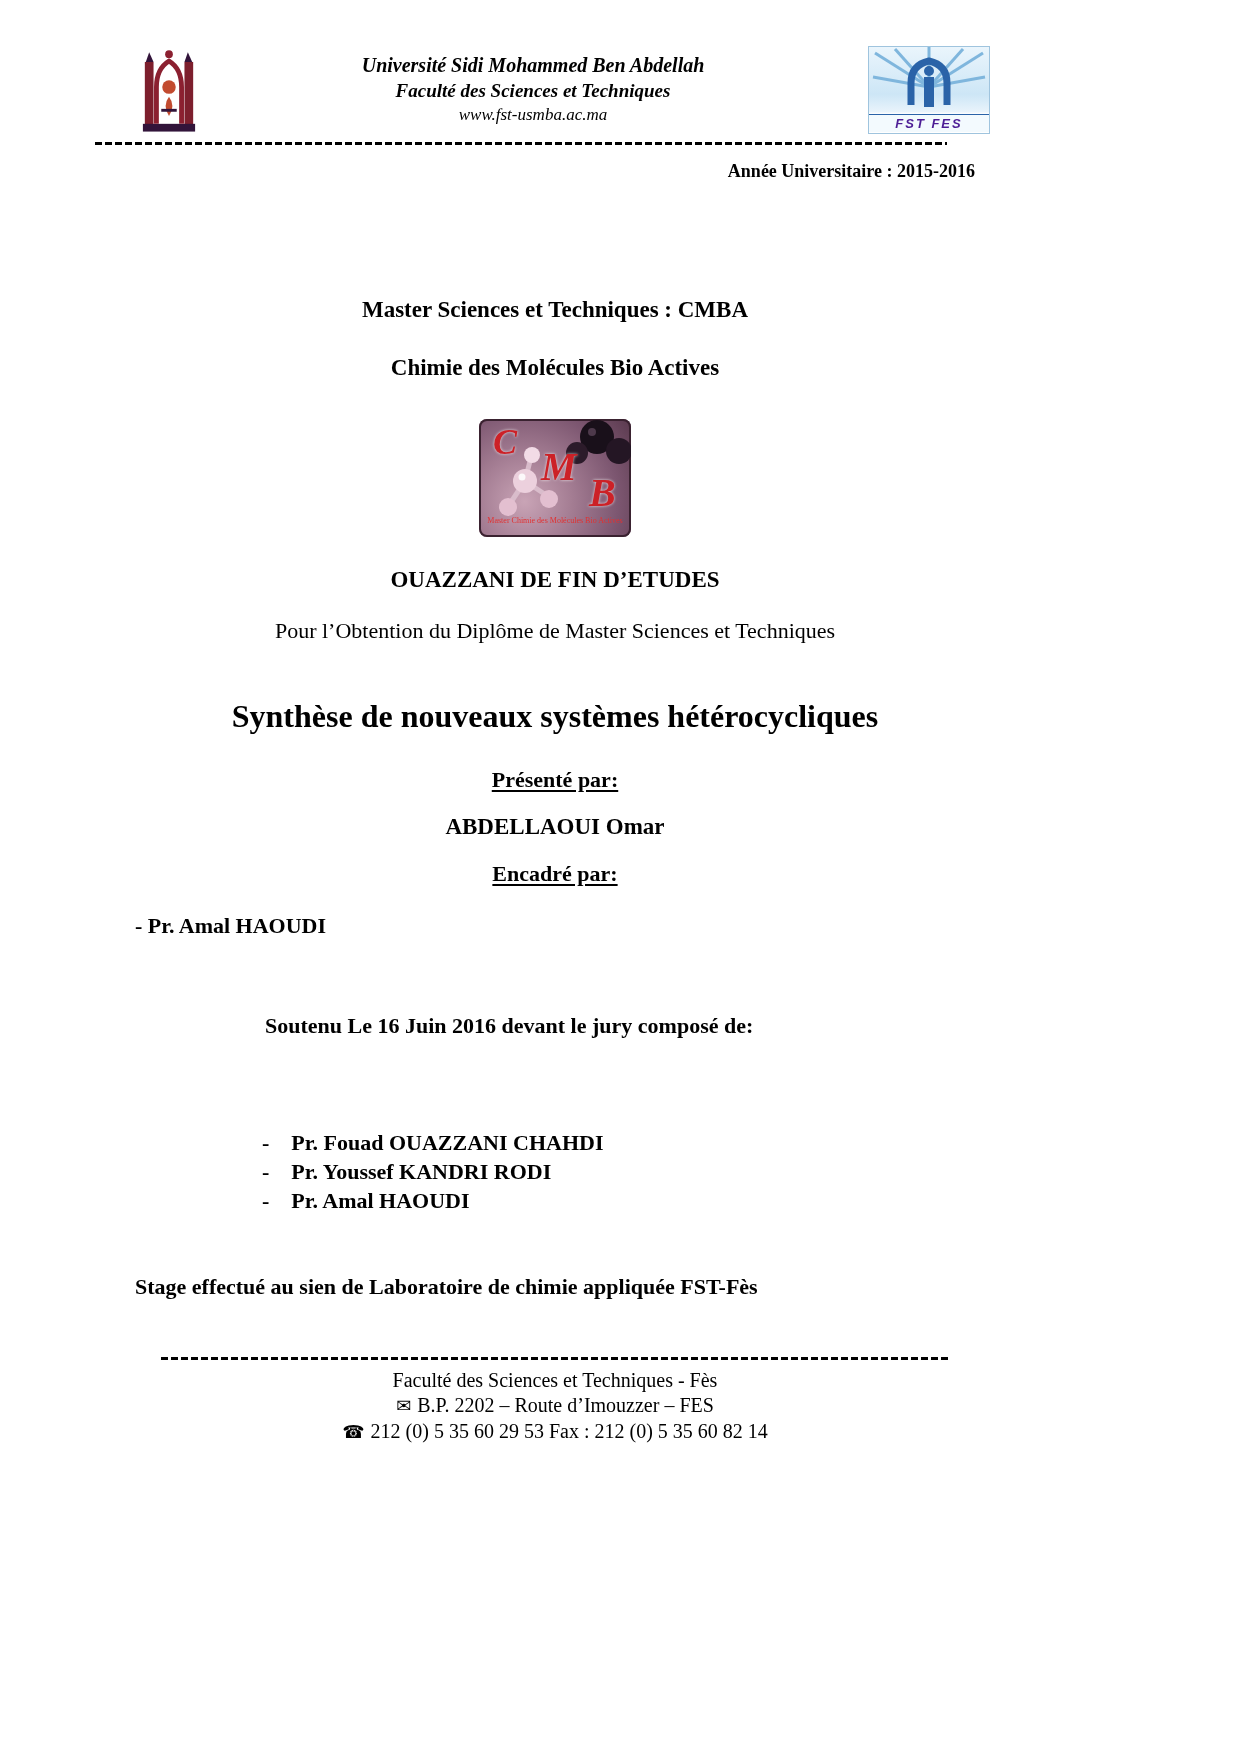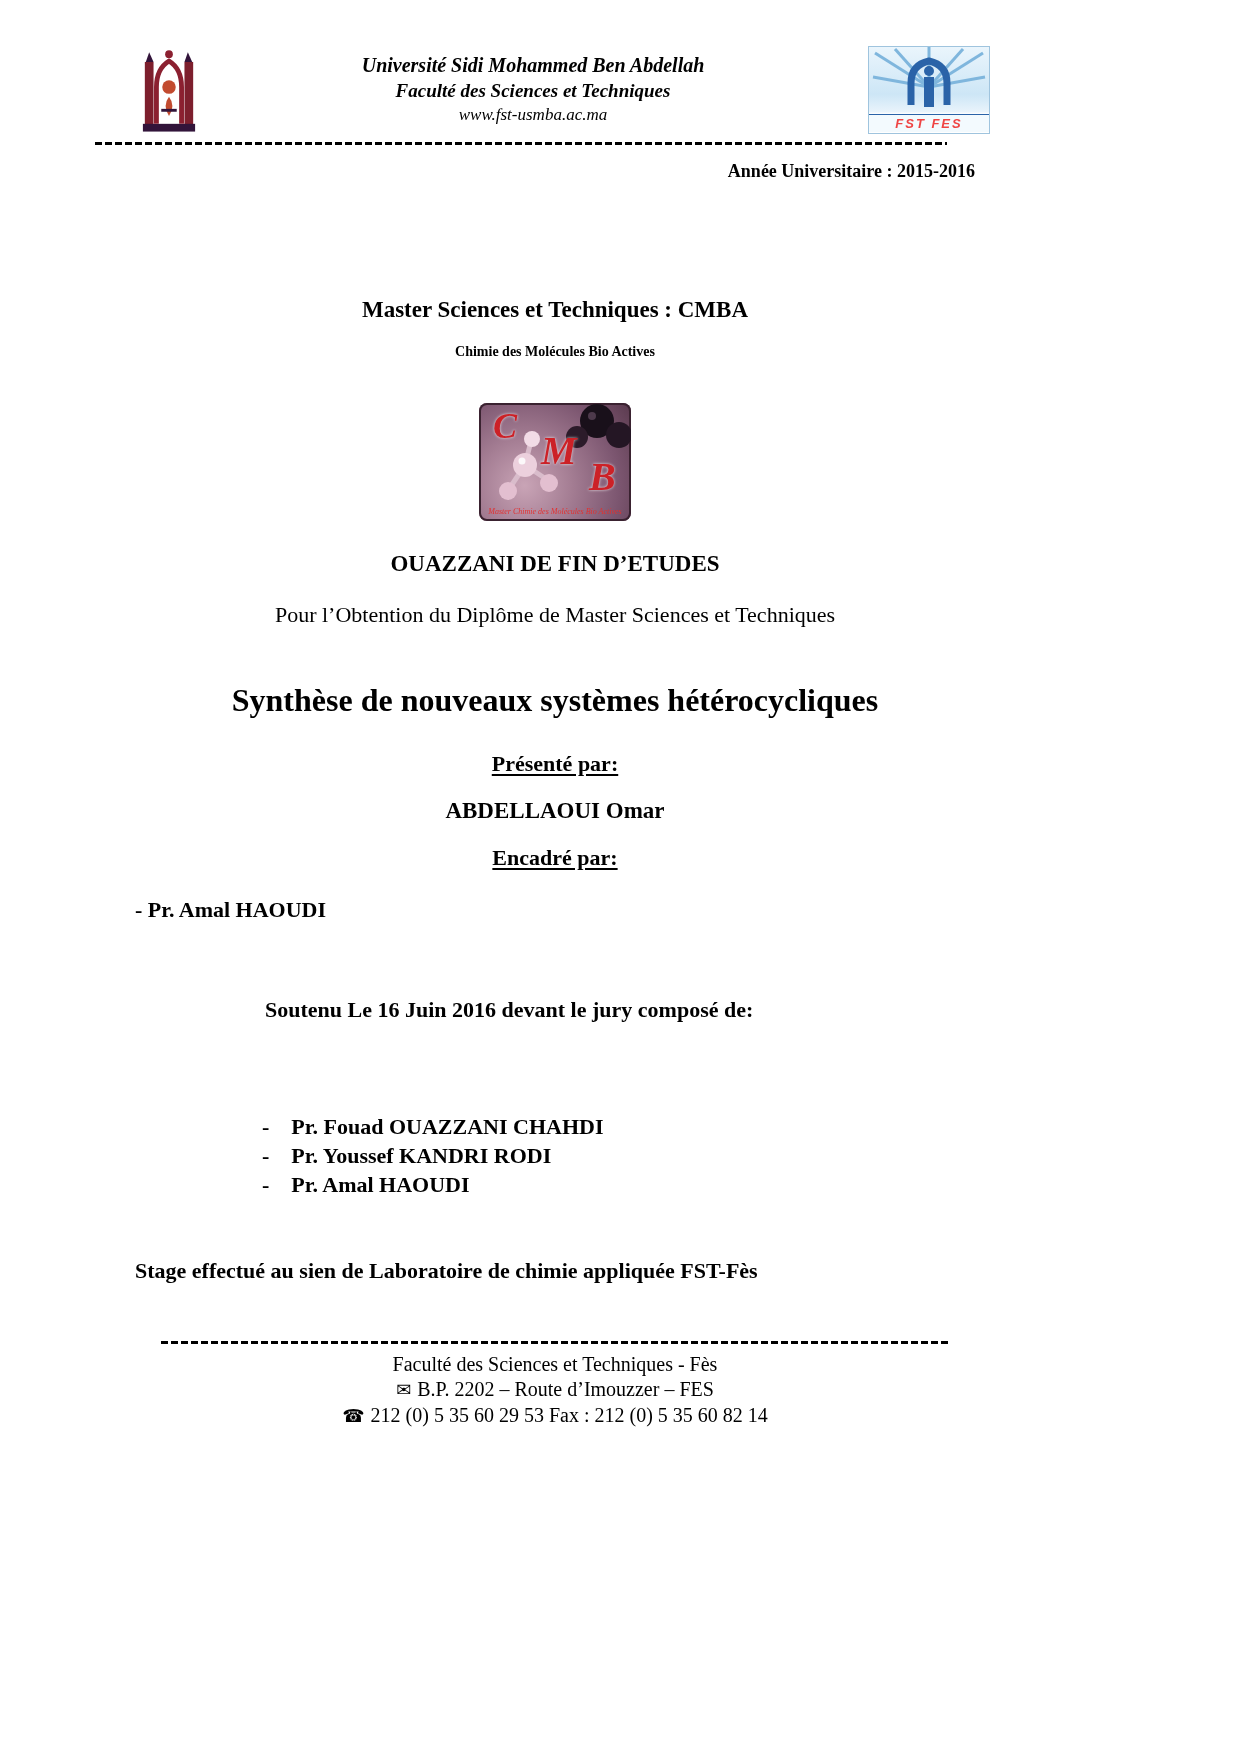--- a/index.html
+++ b/index.html
@@ -19,44 +19,44 @@
   .header-center { flex:1; text-align:center; padding-top:6px; }
   .hdr-line1 { font-size:20px; font-weight:bold; line-height:26px; }
   .hdr-line2 { font-size:19px; font-weight:bold; line-height:25px; }
   .hdr-www  { font-size:17px; line-height:23px; }
   .fst-logo { width:122px; height:88px; flex:0 0 auto; position:relative;
               background:linear-gradient(180deg,#eaf5fc 0%,#cde6f6 55%,#e8f3fb 75%,#ffffff 78%);
               border:1px solid #9fc4de; }
   .fst-rays { position:absolute; top:0; left:0; }
   .fst-caption { position:absolute; left:0; right:0; bottom:1px; text-align:center;
                  font-family:"Liberation Sans", sans-serif;
-                 font-size:13px; font-weight:bold; color:#ef4444; letter-spacing:2px;
+                 font-size:13px; font-weight:bold; color:#4c1d95; letter-spacing:2px;
                  background:#f3fafe; border-top:1px solid #2a63a8; line-height:17px; }
   .dash-line { height:3px; margin:8px 0 0 95px; width:852px;
                background:repeating-linear-gradient(90deg,#000 0 7px,transparent 7px 10px); }
   .annee { width:840px; margin:12px 0 0 135px; text-align:right;
            font-size:18px; font-weight:bold; line-height:28px; }
 
   
   .content { margin-left:135px; width:840px; text-align:center; }
   .master1 { margin-top:110px; font-size:23px; font-weight:bold; line-height:30px; }
-  .master2 { margin-top:12px;  font-size:14px; font-weight:bold; line-height:30px; }
+  .master2 { margin-top:28px;  font-size:23px; font-weight:bold; line-height:30px; }
 
   .cmb { position:relative; width:152px; height:118px; margin:36px auto 0;
          border-radius:8px; overflow:hidden;
          background:radial-gradient(circle at 30% 70%, #c9a4b6 0%, #a47d93 35%, #7c5670 70%, #59394d 100%);
          box-shadow:inset 0 0 0 2px #3a2230; }
   .cmb svg { position:absolute; top:0; left:0; }
   .cmb-letter { position:absolute; color:#cc2127; font-weight:bold; font-style:italic;
                 text-shadow:0 0 3px rgba(255,255,255,.85); }
   .cmb-c { left:14px; top:2px;  font-size:36px; }
   .cmb-m { left:62px; top:24px; font-size:40px; }
   .cmb-b { left:110px; top:50px; font-size:40px; }
-  .cmb-caption { position:absolute; left:0; right:0; bottom:5px; font-size:8px;
-                 color:#e23030; font-style:italic; line-height:9px; }
+  .cmb-caption { position:absolute; left:0; right:0; bottom:12px; font-size:8px;
+                 color:#e23030; line-height:9px; }
 
   .memoire { margin-top:28px; font-size:23px; font-weight:bold; line-height:30px; }
   .pour    { margin-top:22px; font-size:22px; line-height:28px; }
   .thesis-title { margin-top:51px; font-size:32px; font-weight:bold; line-height:40px; }
   .ulabel  { margin-top:30px; font-size:22px; font-weight:bold; line-height:28px;
              text-decoration:underline; text-underline-offset:3px; }
   .author  { margin-top:18px; font-size:23px; font-weight:bold; line-height:30px; }
   .ulabel2 { margin-top:18px; font-size:22px; font-weight:bold; line-height:28px;
              text-decoration:underline; text-underline-offset:3px; }
   .supervisor { margin-top:24px; font-size:22px; font-weight:bold; line-height:28px; text-align:left; }

